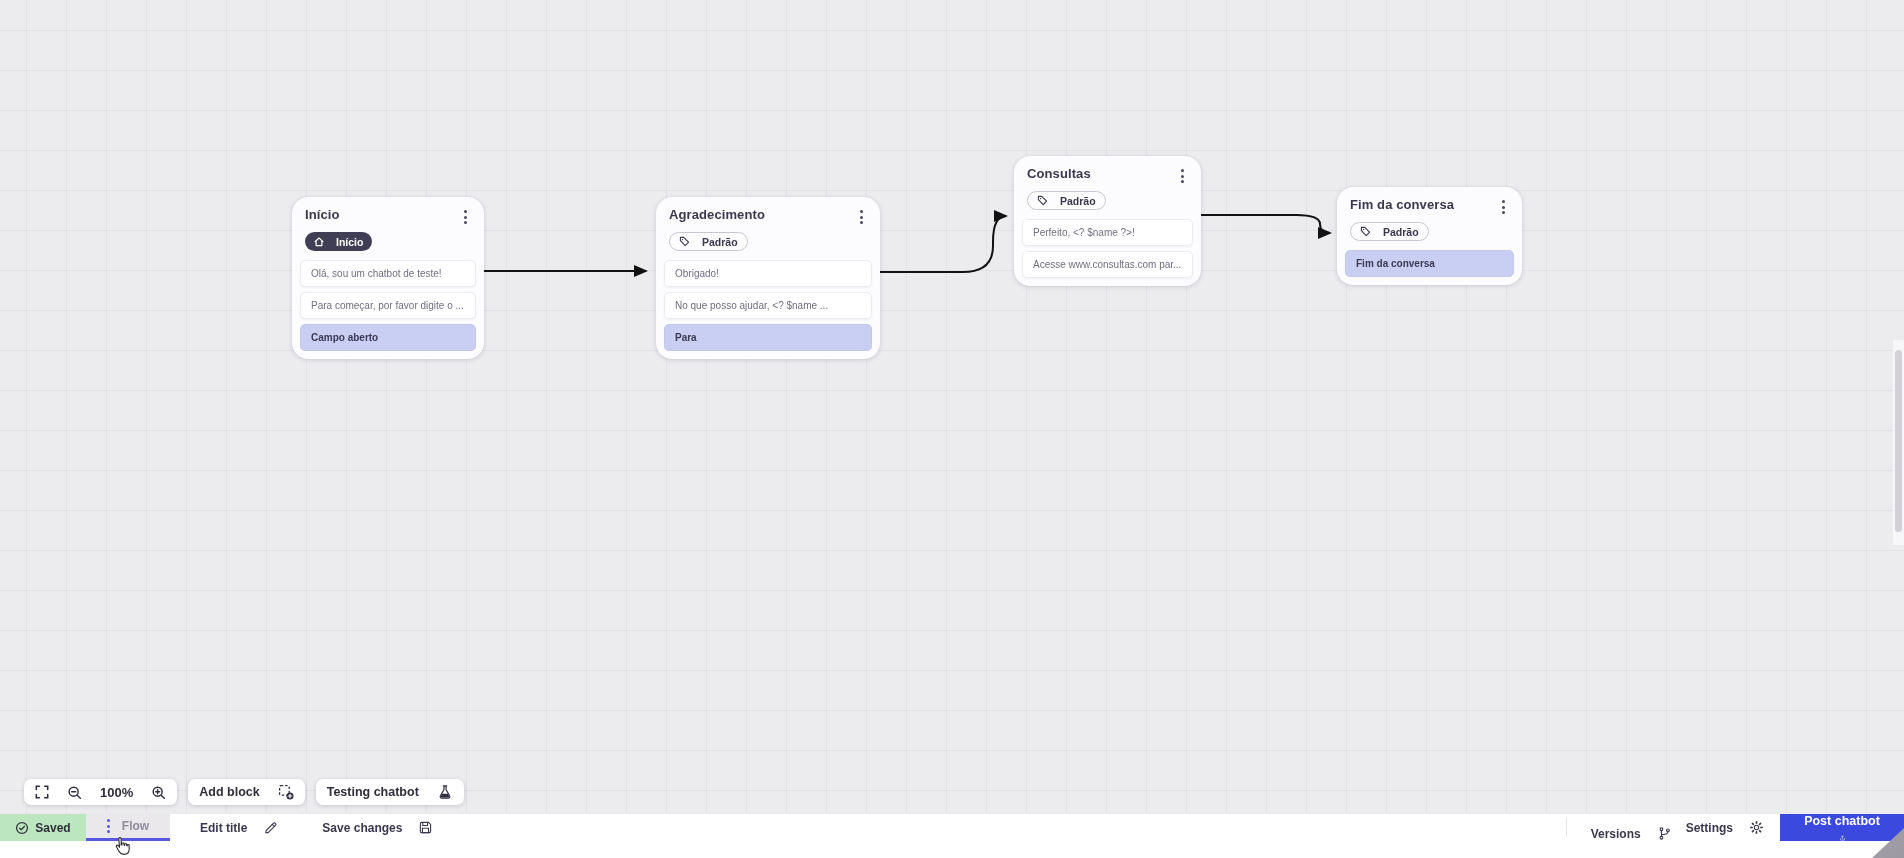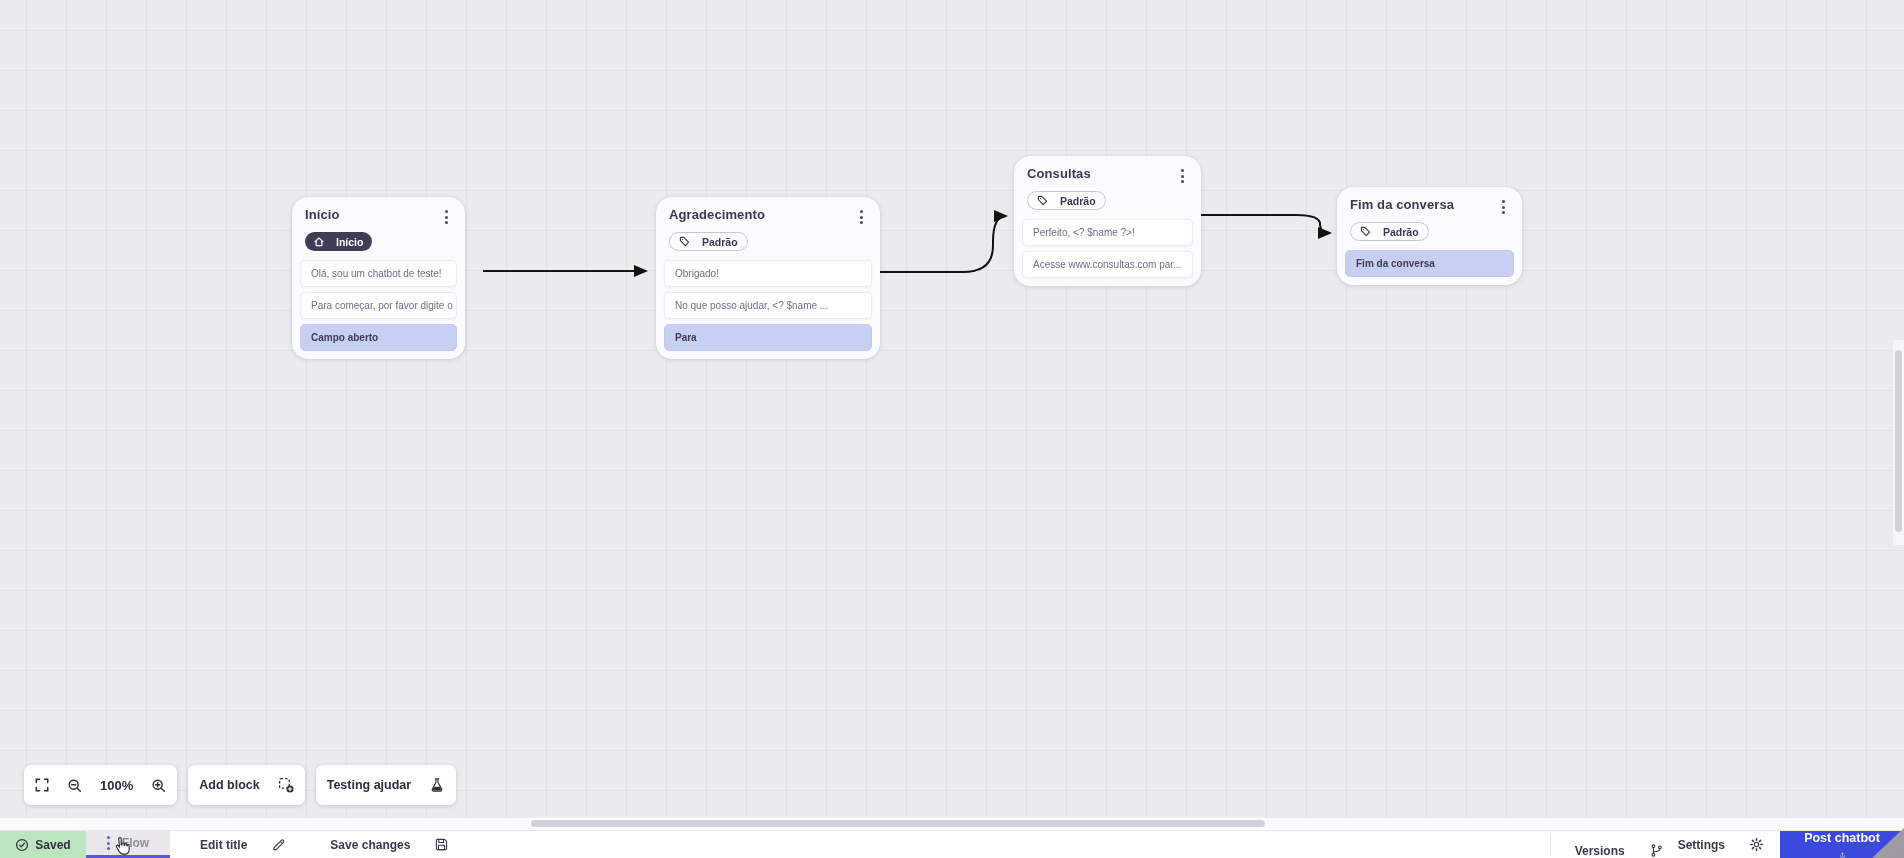--- a/index.html
+++ b/index.html
@@ -37,47 +37,47 @@
 
   .rows { display:flex; flex-direction:column; gap:5px; }
   .row { border-radius:5px; padding:5px 10px; font-size:10px; line-height:15px;
     white-space:nowrap; overflow:hidden; }
   .row.msg { background:#FFFFFF; border:1px solid #EDEBF1; color:#716E80;
     box-shadow:0 1px 2px rgba(35,30,60,.05); }
   .row.input { background:#C9CEF3; color:#3C3A54; font-weight:700; border:1px solid #C2C8F0; }
 
   
   .toolbar { position:absolute; left:24px; bottom:25px; display:flex; gap:11px; align-items:center; }
-  .tool-card { height:40px; background:#FFFFFF; border-radius:7px;
+  .tool-card { height:26px; background:#FFFFFF; border-radius:7px;
     box-shadow:0 1px 4px rgba(35,30,60,.18);
     display:flex; align-items:center; gap:18px; padding:0 11px;
     font-size:12.5px; font-weight:700; color:#2F2D3E; }
   .tool-card .zoom-pct { font-size:13px; }
   .icon-btn { display:inline-flex; align-items:center; cursor:pointer; }
 
   
   .hscroll-strip { position:absolute; left:0; right:0; bottom:0; height:12px; background:#FCFBFD; }
   .hscroll-thumb { position:absolute; left:531px; top:2px; width:734px; height:7px;
     border-radius:4px; background:#D3D1D7; }
   .vscroll-track { position:absolute; right:0; top:340px; width:11px; height:205px; background:#F7F6F9; }
   .vscroll-thumb { position:absolute; right:2px; top:350px; width:7px; height:182px;
     border-radius:4px; background:#D3D1D7; }
 
   
-  .footer { position:absolute; left:0; right:0; bottom:0; height:28px; background:#FFFFFF;
+  .footer { position:absolute; left:0; right:0; bottom:17px; height:28px; background:#FFFFFF;
     border-top:1px solid #EAE8EC; display:flex; align-items:stretch;
     font-size:12px; font-weight:700; color:#3A384E; z-index:5; }
   .saved-chip { width:86px; background:#BCE6C0; display:flex; align-items:center;
     justify-content:center; gap:6px; color:#30303B; }
   .flow-tab { width:84px; background:#EAE8EB; display:flex; align-items:center;
     justify-content:center; gap:12px; border-bottom:3px solid #5956E1;
     color:#8F8C9B; cursor:pointer; position:relative; }
   .flow-kebab { display:inline-flex; flex-direction:column; gap:2.2px; }
   .flow-kebab i { width:3px; height:3px; border-radius:50%; background:#5956E1; }
-  .footer-item { display:flex; align-items:center; gap:24px; cursor:pointer; }
+  .footer-item { display:flex; align-items:center; gap:16px; cursor:pointer; }
   .edit-title   { margin-left:30px; }
   .save-changes { margin-left:44px; }
   .footer-spacer { flex:1; }
   .footer-divider { width:1px; background:#E7E5EA; margin:4px 0; }
   .versions { margin:12px 14px 0 24px; }
   .settings { margin-right:16px; }
   .post-btn { width:124px; background:#3B49DE; color:#FFFFFF; display:flex;
     align-items:center; justify-content:center; gap:7px; font-size:12.5px; cursor:pointer;flex-direction:column; }
 
   .corner-fold { position:absolute; right:0; bottom:0; width:32px; height:30px;
@@ -95,21 +95,21 @@
     <defs>
       <marker id="arrow" markerWidth="8" markerHeight="7" refX="6" refY="3" orient="auto" markerUnits="strokeWidth">
         <path d="M0,0 L7,3 L0,6 z" fill="#121212"></path>
       </marker>
     </defs>
     <path d="M483 271 L646 271" fill="none" stroke="#121212" stroke-width="2" marker-end="url(#arrow)"></path>
     <path d="M848 272 L963 272 Q993 272 993 246 L993 242 Q993 216 1006 216" fill="none" stroke="#121212" stroke-width="2" marker-end="url(#arrow)"></path>
     <path d="M1201 215 L1296 215 Q1320 215 1320 224 Q1320 233 1330 233" fill="none" stroke="#121212" stroke-width="2" marker-end="url(#arrow)"></path>
   </svg>
 
-  <div class="node" style="left:292px; top:197px; width:173px;">
+  <div class="node" style="left:292px; top:197px; width:192px;">
     <div class="node-head">
       <span class="node-title">Início</span>
       <span class="kebab">
           <i></i>
           <i></i>
           <i></i>
         </span>
     </div>
     <span class="badge dark">
       <svg width="10" height="10" viewBox="0 0 14 14" fill="none" stroke="#FFFFFF" stroke-width="1.7" stroke-linecap="round" stroke-linejoin="round">
@@ -215,21 +215,21 @@
     </div>
     <div class="tool-card">
       <span>Add block</span>
       <svg width="16" height="16" viewBox="0 0 20 20" fill="none">
           <rect x="2" y="2" width="12" height="12" rx="1.5" stroke="#2F2D3E" stroke-width="1.6" stroke-dasharray="3 2.4"></rect>
           <circle cx="15" cy="15" r="4.4" fill="#2F2D3E"></circle>
           <path d="M15 12.8 V17.2 M12.8 15 H17.2" stroke="#FFFFFF" stroke-width="1.5" stroke-linecap="round"></path>
         </svg>
     </div>
     <div class="tool-card">
-      <span>Testing ajudar</span>
+      <span>Testing chatbot</span>
       <svg width="16" height="16" viewBox="0 0 22 22" fill="none" stroke="#2F2D3E" stroke-width="1.6" stroke-linecap="round" stroke-linejoin="round">
           <path d="M8.6 2.5 h4.8 M9.6 2.5 v5 L4.7 16.3 a2.1 2.1 0 0 0 1.9 3.2 h8.8 a2.1 2.1 0 0 0 1.9-3.2 L12.4 7.5 v-5"></path>
           <path d="M7.3 13.5 h7.4 l1.7 3 a1.2 1.2 0 0 1-1 1.9 H6.6 a1.2 1.2 0 0 1-1-1.9 z" fill="#2F2D3E" stroke="none"></path>
         </svg>
     </div>
   </div>
 
   <div class="vscroll-track"></div>
   <div class="vscroll-thumb"></div>
   <div class="hscroll-strip">

